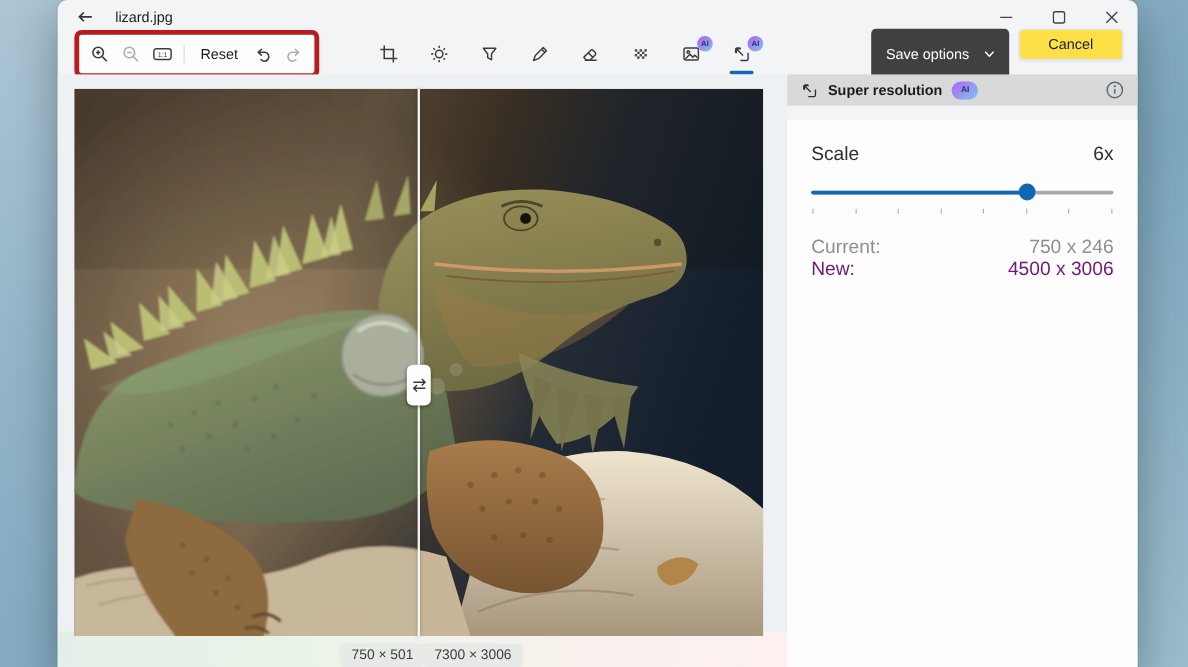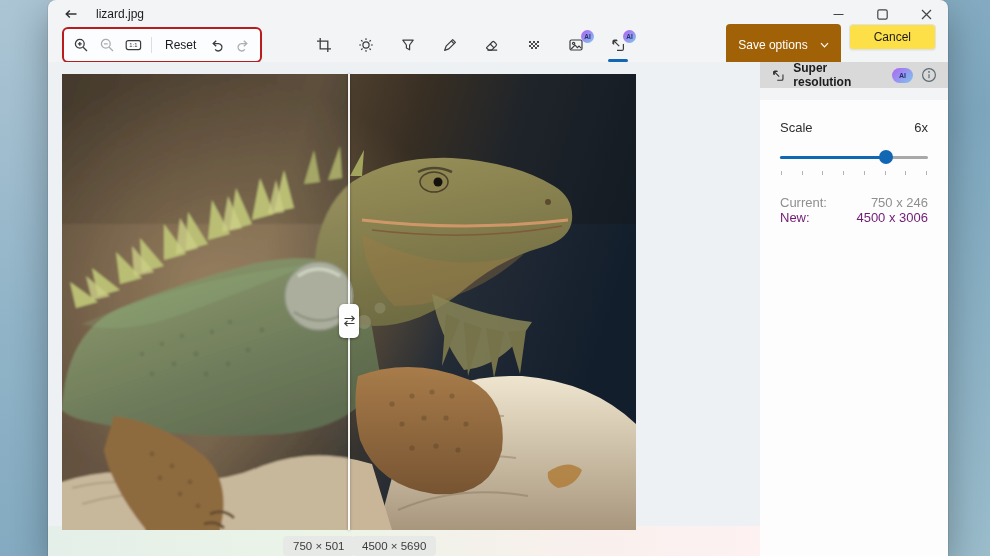--- a/index.html
+++ b/index.html
@@ -18,50 +18,50 @@
   
   .titlebar { height:28px; display:flex; align-items:center; }
   .back-btn { width:30px; height:24px; margin-left:8px; display:flex; align-items:center; justify-content:center; border-radius:4px; cursor:pointer; }
   .doc-title { margin-left:10px; }
   .win-controls { margin-left:auto; display:flex; height:28px; }
   .win-btn { width:44px; height:28px; display:flex; align-items:center; justify-content:center; cursor:pointer; }
   
   .toolbar { height:34px; display:flex; align-items:center; position:relative; padding:0 12px 0 14px; }
   .tools-card {
     display:flex; align-items:center; gap:2px; background:#fbfdfe;
-    border:2px solid #b91c1c; border-radius:6px; height:28px; padding:16px 5px;
+    border:4px solid #b91c1c; border-radius:6px; height:28px; padding:16px 5px;
     box-shadow:0 1px 2px rgba(0,0,0,.06);
   }
   .tbtn { width:24px; height:24px; display:flex; align-items:center; justify-content:center; border-radius:4px; cursor:pointer; }
   .reset-btn { padding:0 7px; height:24px; display:flex; align-items:center; border-radius:4px; cursor:pointer; }
   .vdiv { width:1px; height:16px; background:#dcdfe2; margin:0 4px; }
   .center-tools { position:absolute; left:268px; top:0; height:34px; display:flex; align-items:center; gap:26px; }
   .tool { position:relative; width:16px; height:16px; cursor:pointer; }
   .ai-dot {
     position:absolute; top:-7px; right:-10px; width:13px; height:13px; border-radius:50%;
     background:linear-gradient(135deg,#a873f2 20%,#7fc2ee 95%);
     font-size:6.5px; font-weight:bold; color:#26306b;
     display:flex; align-items:center; justify-content:center;
   }
   .active-underline { position:absolute; bottom:-9px; left:-2px; width:20px; height:3px; border-radius:2px; background:#1267b4; }
   .right-actions { margin-left:auto; display:flex; gap:8px; }
   .btn-primary {
-    height:43px; background:#a16207; color:#fff; border:none; border-radius:4px;
+    height:43px; background:#404040; color:#fff; border:none; border-radius:4px;
     display:flex; align-items:center; padding:0 12px; gap:12px; font-size:12px; cursor:pointer;
     font-family:"Liberation Sans", sans-serif;
   }
   .btn-secondary {
     height:26px; background:#fde047; border:1px solid #e0e2e4; border-radius:4px;
     display:flex; align-items:center; justify-content:center; padding:0 24px; font-size:12px;
     color:#1b1b1b; box-shadow:0 1px 1px rgba(0,0,0,.05); cursor:pointer;
     font-family:"Liberation Sans", sans-serif;
   }
   
   .content { position:absolute; top:62px; left:0; right:0; bottom:0; display:flex; }
-  .canvas { position:relative; width:712px; background:#edf1f3; overflow:hidden; }
+  .canvas { position:relative; width:608px; background:#edf1f3; overflow:hidden; }
   .canvas-glow { position:absolute; left:0; right:0; bottom:0; height:30px;
     background:linear-gradient(90deg,#e4efe9 0%,#ebf4e7 38%,#f8f0ec 72%,#fdf1f2 100%); }
   .stage { position:absolute; left:14px; top:12px; width:574px; height:456px; }
   .photo { display:block; width:574px; height:456px; }
   .divider { position:absolute; top:0; left:286px; width:2px; height:456px;
     background:rgba(255,255,255,.93); box-shadow:0 0 3px rgba(0,0,0,.35); cursor:ew-resize; }
   .handle { position:absolute; left:277px; top:230px; width:20px; height:34px; background:#fdfdfd;
     border-radius:5px; box-shadow:0 1px 3px rgba(0,0,0,.4); display:flex; align-items:center; justify-content:center; cursor:ew-resize; }
   .size-pill { position:absolute; top:474px; height:20px; line-height:20px; padding:0 10px;
     background:#e7e9e7; border-radius:4px; font-size:11.5px; color:#3c3c3c; white-space:nowrap; }
@@ -69,21 +69,21 @@
   .pill-after  { left:304px; }
   
   .panel { position:relative; flex:1; }
   .panel-header { height:26px; background:#d9d9d9; display:flex; align-items:center; padding:0 11px; gap:8px; }
   .panel-title { font-weight:bold; font-size:12px; color:#1b1b1b; }
   .ai-pill { width:22px; height:15px; border-radius:8px;
     background:linear-gradient(135deg,#a873f2 15%,#7fc2ee 95%);
     color:#26306b; font-size:7px; font-weight:bold; display:flex; align-items:center; justify-content:center; }
   .info-btn { margin-left:auto; display:flex; align-items:center; cursor:pointer; }
   .panel-body { background:#fdfdfd; position:absolute; top:38px; left:0; right:0; bottom:0; padding:20px 20px 0; }
-  .row-between { display:flex; justify-content:space-between; font-size:13px; color:#2e2e2e;align-items:center; }
+  .row-between { display:flex; justify-content:space-between; font-size:16px; color:#2e2e2e;align-items:center; }
   .slider-wrap { margin-top:15px; position:relative; height:14px; cursor:pointer; }
   .track { position:absolute; top:6px; left:0; right:0; height:3px; background:#a9a9a9; border-radius:2px; }
   .fill  { position:absolute; top:6px; left:0; width:71.5%; height:3px; background:#1267b4; border-radius:2px; }
   .thumb { position:absolute; top:0; left:calc(71.5% - 7px); width:14px; height:14px; border-radius:50%; background:#1267b4; cursor:grab; }
   .ticks { display:flex; justify-content:space-between; margin-top:7px; padding:0 1px; }
   .tick { width:1px; height:4px; background:#b3b3b3; }
   .meta { margin-top:20px; display:flex; flex-direction:column; font-size:12px; }
   .meta-cur { color:#8f8f8f; }
   .meta-new { color:#701a75; }
   .ico { display:block; }
@@ -384,21 +384,21 @@
 
         <div class="divider"></div>
         <div class="handle">
           <svg class="ico" width="13" height="14" viewBox="0 0 13 14" fill="none" stroke="#3c3c3c" stroke-width="1.2">
               <path d="M1.5 4.5h9.5M8.5 1.8l2.7 2.7-2.7 2.7M11.5 9.5H2M4.5 6.8 1.8 9.5l2.7 2.7"></path>
             </svg>
         </div>
       </div>
 
       <div class="size-pill pill-before">750 × 501</div>
-      <div class="size-pill pill-after">4500 × 5690</div>
+      <div class="size-pill pill-after">7300 × 3006</div>
     </div>
 
     <div class="panel">
       <div class="panel-header">
         <svg class="ico" width="15" height="15" viewBox="0 0 16 16" fill="none" stroke="#2e2e2e" stroke-width="1.2">
             <path d="M7 13.4h4.9a1.5 1.5 0 0 0 1.5-1.5V7"></path>
             <path d="M3 7V4.4A1.4 1.4 0 0 1 4.4 3H7"></path>
             <path d="M3.6 3.6 9.2 9.2M3.6 7.4V3.6h3.8"></path>
           </svg>
         <span class="panel-title">Super resolution</span>

